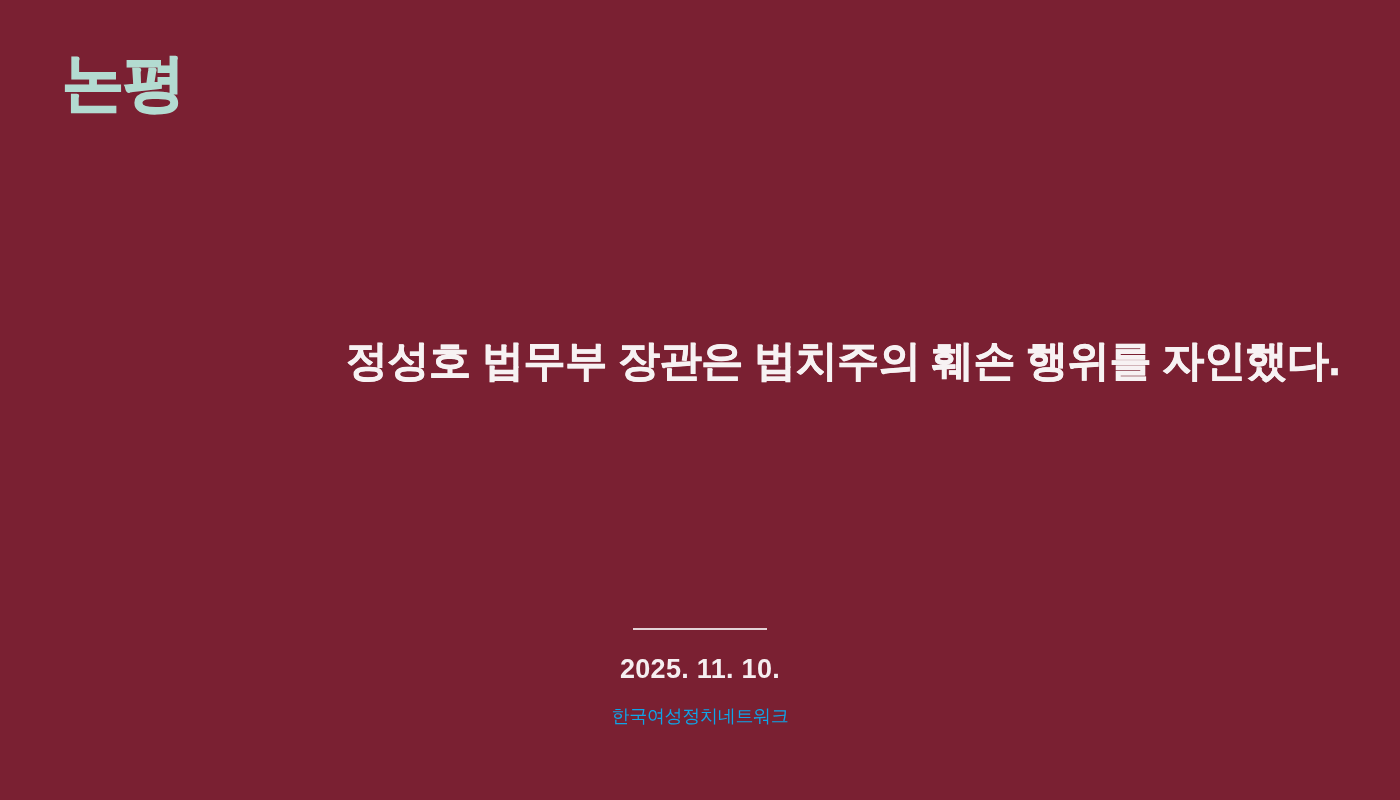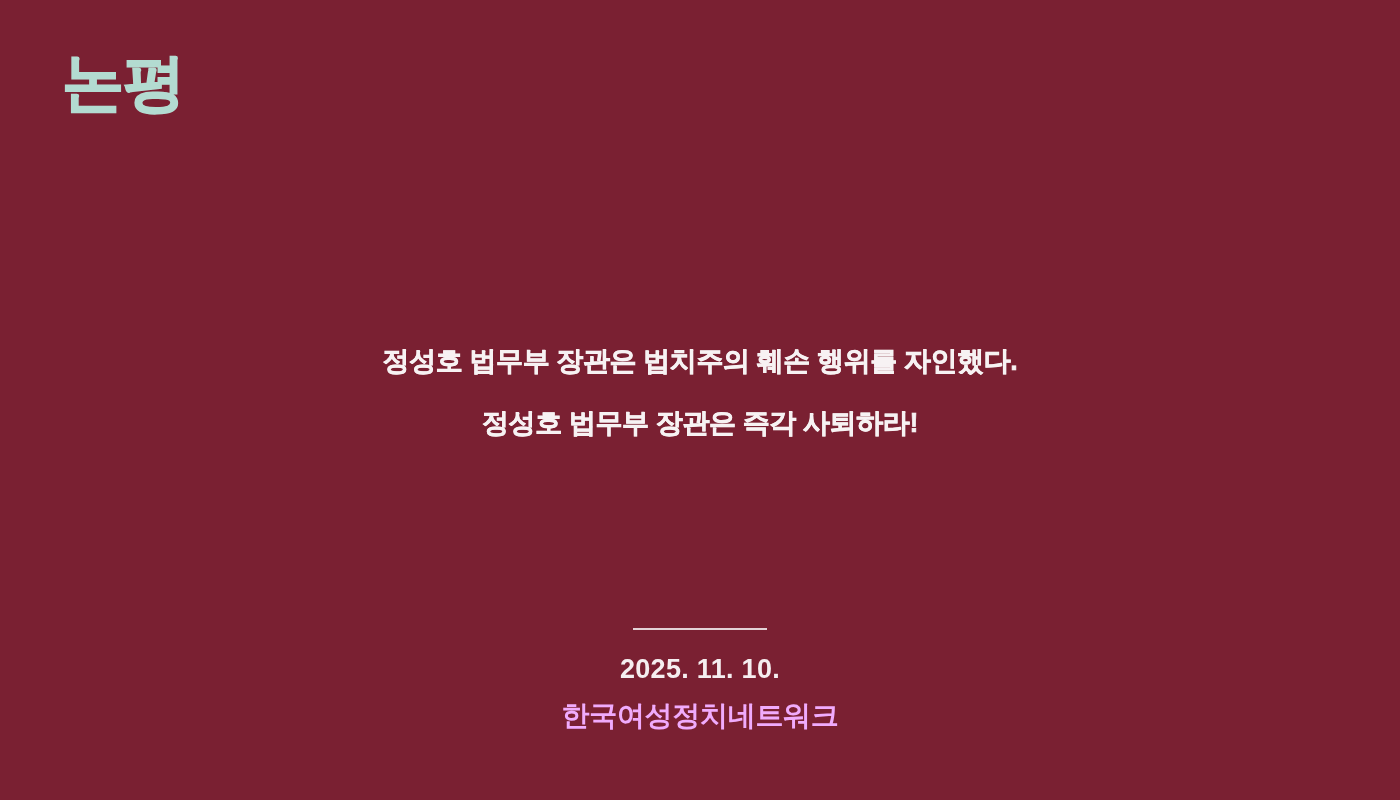--- a/index.html
+++ b/index.html
@@ -38,27 +38,27 @@
     text-align: center;
     -webkit-text-stroke: 1.5px #b3dbd1;
   }
 
   
   .headline {
     position: absolute;
     left: 0;
     right: 0;
     top: 330px;
-    text-align: center;
+    text-align: right;
     color: #f7f2f3;
-    font-size: 27px;
+    font-size: 42px;
     font-weight: 700;
     line-height: 62px;
     letter-spacing: -0.4px;
-    padding: 0 77px;
+    padding: 0 60px;
     box-sizing: border-box;
     -webkit-text-stroke: 0.6px #f7f2f3;
   }
   .headline .hl-line {
     display: block;
     white-space: nowrap;
   }
 
   
   .footer {
@@ -79,37 +79,36 @@
     display: block;
     color: #f5eef0;
     font-size: 27px;
     font-weight: 600;
     line-height: 34px;
     letter-spacing: 0.3px;
     margin-bottom: 12px;
   }
   .footer-org {
     display: block;
-    color: #f0abfc;
-    font-size: 28px;
-    font-weight: 700;
+    color: #0ea5e9;
+    font-size: 18px;
+    font-weight: 400;
     line-height: 36px;
     letter-spacing: -0.3px;
   }
 </style>
 </head>
 <body>
 
 <div class="poster">
 
   <div class="logo">논평</div>
 
   <div class="headline">
     <span class="hl-line">정성호 법무부 장관은 법치주의 훼손 행위를 자인했다.</span>
-    <span class="hl-line">정성호 법무부 장관은 즉각 사퇴하라!</span>
   </div>
 
   <div class="footer">
     <hr class="divider">
     <span class="footer-date">2025. 11. 10.</span>
     <span class="footer-org">한국여성정치네트워크</span>
   </div>
 
 </div>
 

